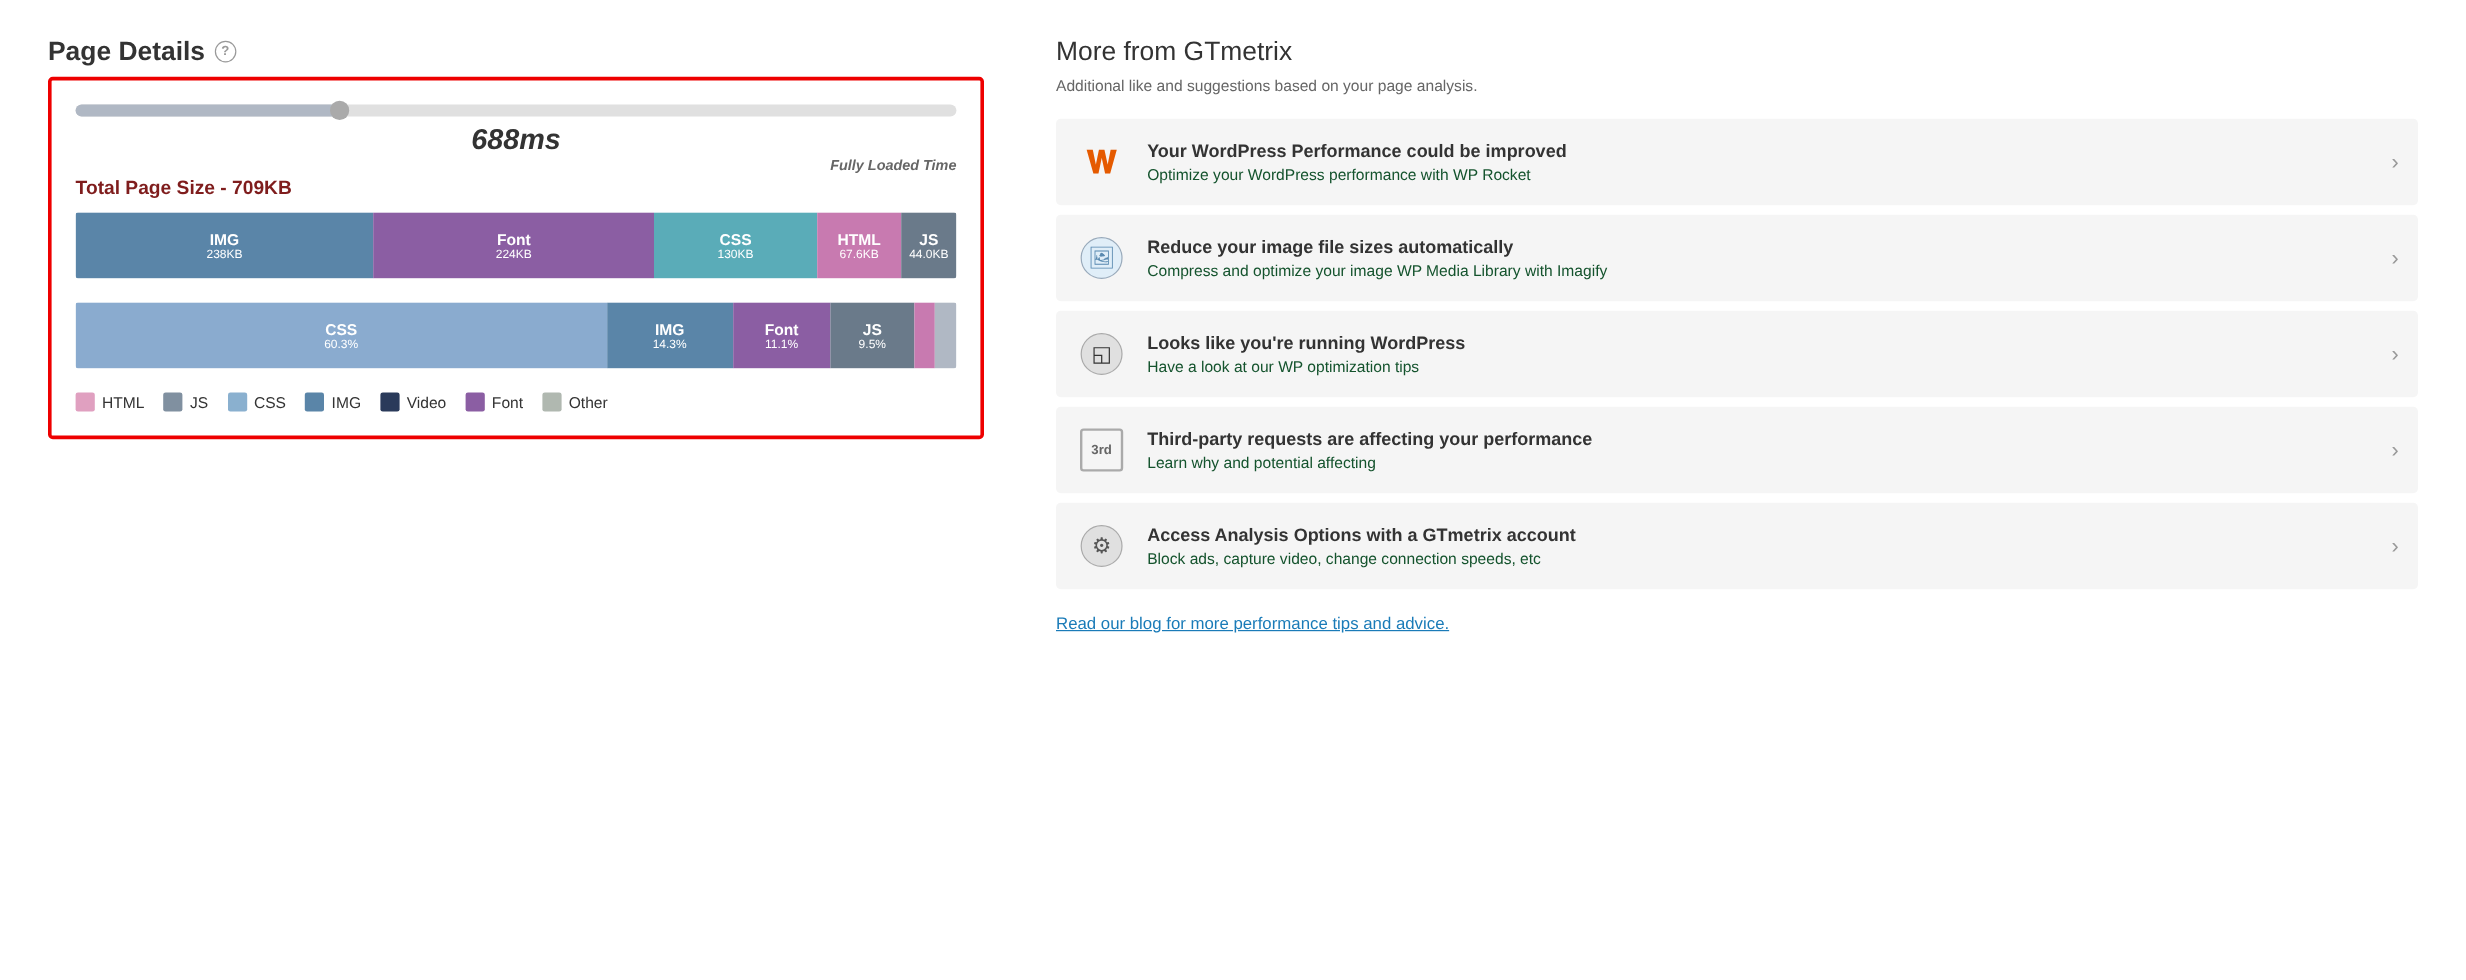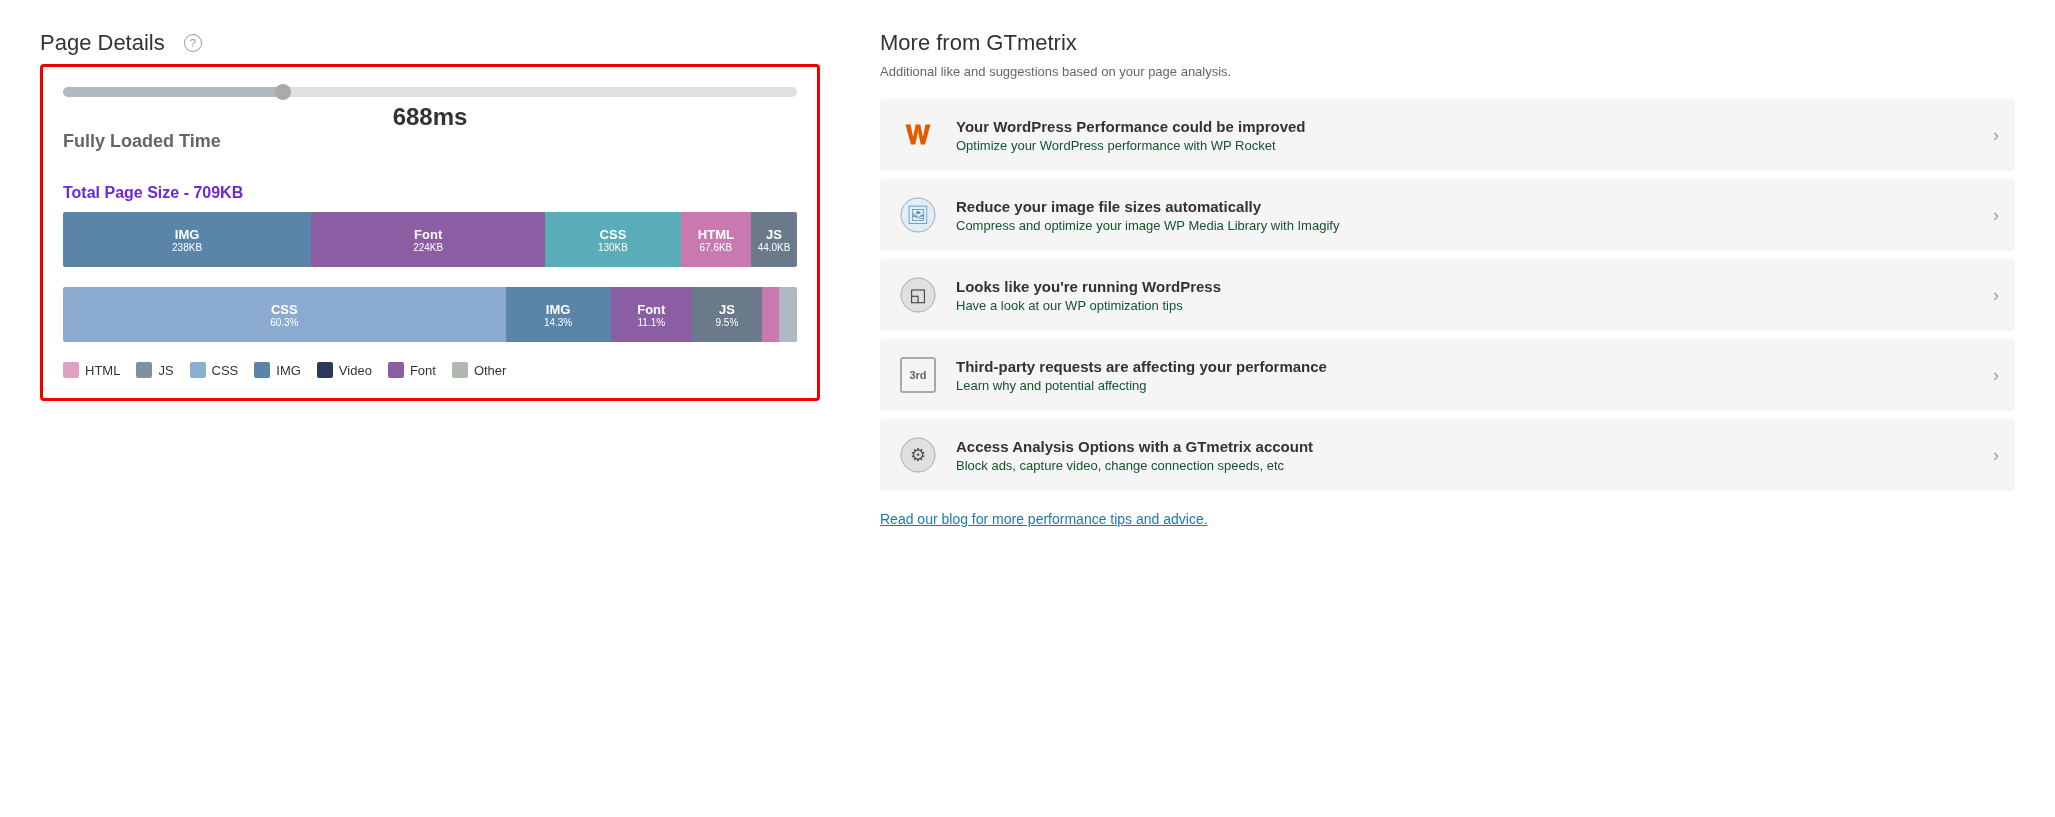--- a/index.html
+++ b/index.html
@@ -15,26 +15,26 @@
       gap: 60px;
       max-width: 2055px;
     }
     
     .left-panel {
       flex: 1;
       max-width: 780px;
     }
     .section-title {
       font-size: 22px;
-      font-weight: 400;
+      font-weight: 700;
       color: #333;
       margin-bottom: 8px;
       display: flex;
       align-items: center;
-      gap: 19px;
+      gap: 8px;
       text-align: right;
     }
     .help-icon {
       display: inline-flex;
       align-items: center;
       justify-content: center;
       width: 18px;
       height: 18px;
       border-radius: 50%;
       border: 1px solid #999;
@@ -48,22 +48,23 @@
       margin-bottom: 16px;
     }
     .red-box {
       border: 3px solid #e00;
       border-radius: 4px;
       padding: 20px;
       background: #fff;
     }
     
     .timeline-container {
-      margin-bottom: 32px;
+      margin-bottom: 4px;
       position: relative;
+      font-style: italic;
     }
     .timeline-bar-track {
       height: 10px;
       background: #e0e0e0;
       border-radius: 5px;
       margin-bottom: 6px;
       position: relative;
     }
     .timeline-bar-fill {
       position: absolute;
@@ -84,33 +85,33 @@
       border-radius: 50%;
       transform: translateX(-50%);
     }
     .timeline-time {
       text-align: center;
       font-size: 24px;
       font-weight: 600;
       color: #333;
     }
     .timeline-label {
-      text-align: left;
-      font-size: 18px;
+      text-align: right;
+      font-size: 12px;
       color: #666;
       font-weight: 600;
     }
     
     .chart-section {
       margin-bottom: 20px;
     }
     .chart-title {
       font-size: 16px;
       font-weight: 600;
-      color: #6d28d9;
+      color: #7f1d1d;
       margin-bottom: 10px;
     }
     .bar-chart {
       display: flex;
       height: 55px;
       width: 100%;
       overflow: hidden;
       border-radius: 2px;
     }
     .bar-segment {

